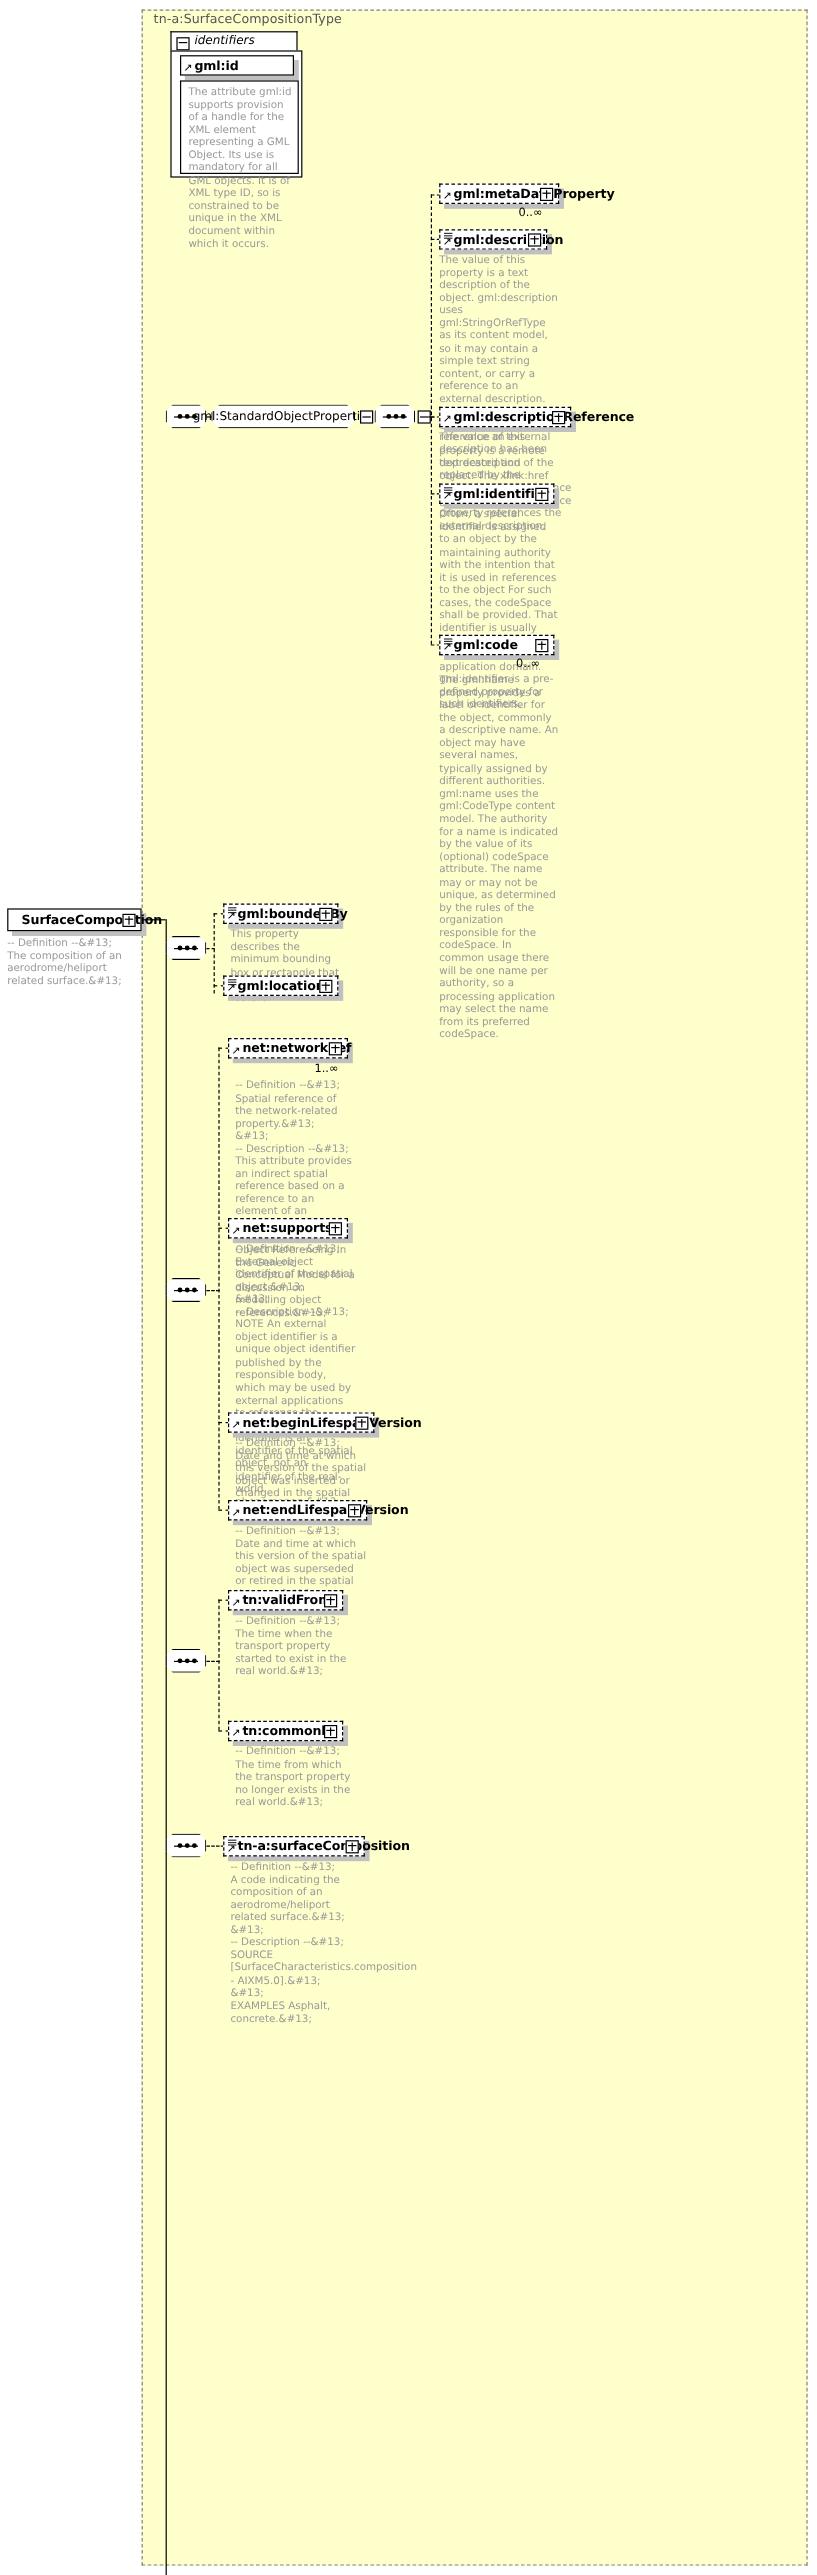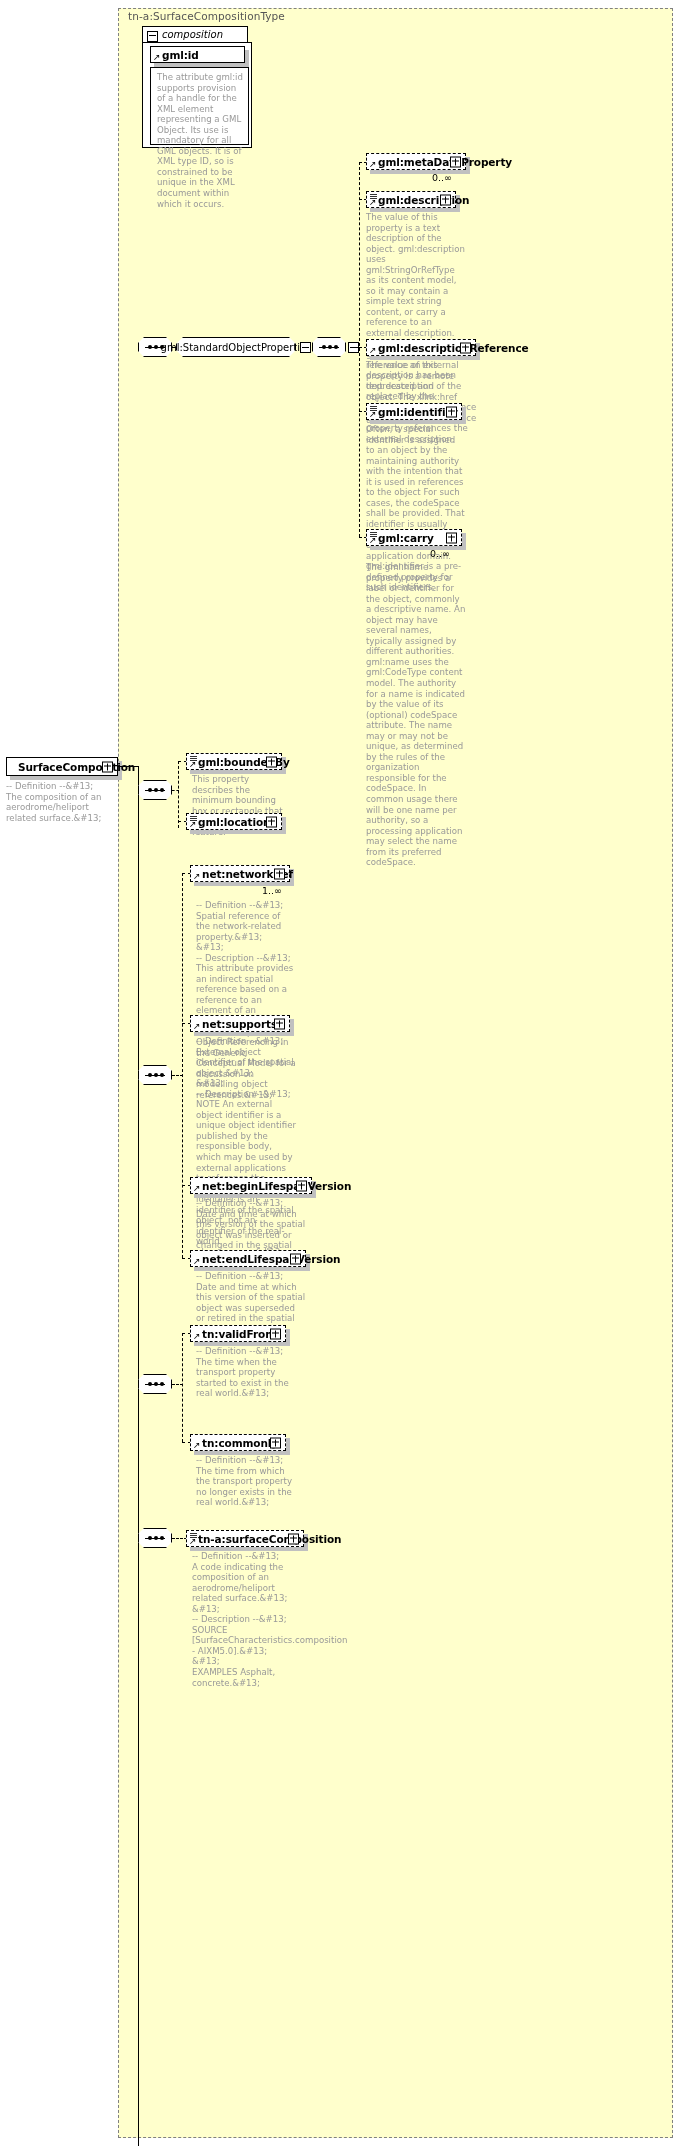--- a/index.html
+++ b/index.html
@@ -119,21 +119,21 @@
   </div>
 </div>
 <div class="doc" style="left:6px;top:781px;width:108px;">-- Definition --&amp;#13;
 The composition of an aerodrome/heliport related surface.&amp;#13;</div>
 
 <div class="ln lnh" style="left:118px;top:766px;width:20px;"></div>
 <div class="ln lnv" style="left:138px;top:766px;height:1472px;"></div>
 
 <div id="attr-tab">
   <span class="minus"></span>
-  <span class="cap">composition</span>
+  <span class="cap">identifiers</span>
 </div>
 <div id="attr-body"></div>
 
 <div class="ebox solid" style="left:150px;top:46px;width:95px;height:17px;">
   <div class="shadow"></div>
   <div class="inner">
     <span class="refarrow">↗</span>
     <span class="lbl">gml:id</span>
   </div>
 </div>
@@ -230,21 +230,21 @@
 <div class="dh" style="left:359px;top:537px;width:8px;"></div>
 <div class="ebox dashed" style="left:366px;top:529px;width:96px;height:17px;">
   <div class="shadow"></div>
   <div class="inner">
     <span class="hatch">
         <i></i>
         <i></i>
         <i></i>
       </span>
     <span class="refarrow">↗</span>
-    <span class="lbl">gml:carry</span>
+    <span class="lbl">gml:code</span>
     <span class="plus"></span>
   </div>
 </div>
 <div class="occ" style="left:430px;top:548px;">0..∞</div>
 <div class="doc" style="left:366px;top:562px;width:100px;">The gml:name property provides a label or identifier for the object, commonly a descriptive name. An object may have several names, typically assigned by different authorities. gml:name uses the gml:CodeType content model.  The authority for a name is indicated by the value of its (optional) codeSpace attribute.  The name may or may not be unique, as determined by the rules of the organization responsible for the codeSpace. In common usage there will be one name per authority, so a processing application may select the name from its preferred codeSpace.</div>
 
 <div class="seqnode" style="left:138px;top:780px;">
   <div class="sh"></div>
     <div class="oct"></div>
   <div class="dots">

